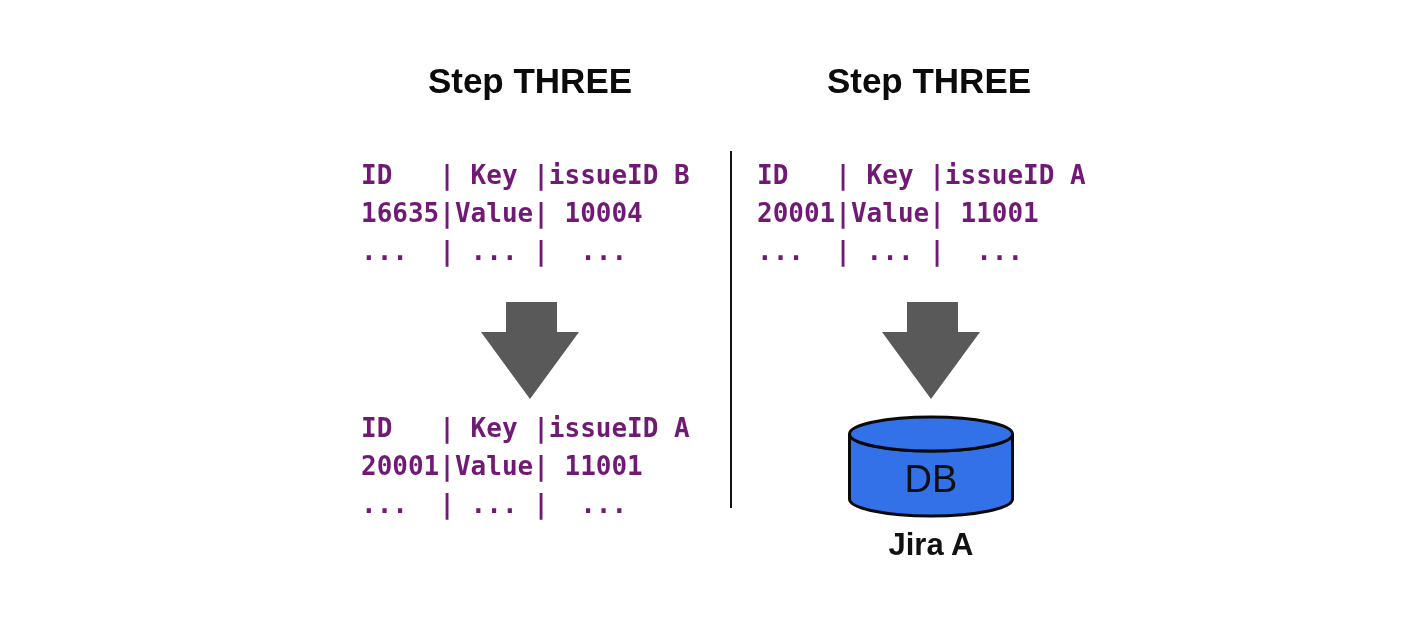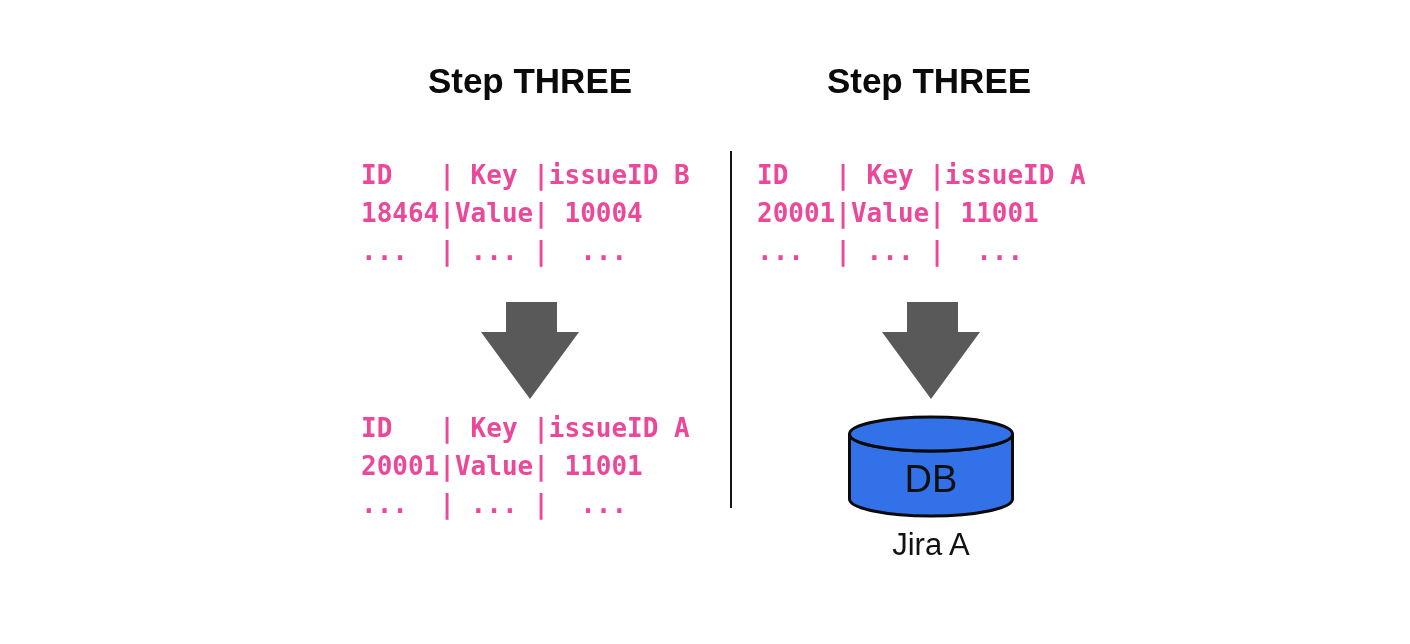--- a/index.html
+++ b/index.html
@@ -29,21 +29,21 @@
   }
   .title-three { left: 340px; }
   .title-four  { left: 739px; }
   .tbl {
     position: absolute;
     margin: 0;
     font-family: "DejaVu Sans Mono", monospace;
     font-weight: 700;
     font-size: 26px;
     line-height: 38px;
-    color: #ec4899;
+    color: #701a75;
     white-space: pre;
   }
   .tbl-three-before { left: 337px; top: 156px; }
   .tbl-three-after  { left: 337px; top: 409px; }
   .tbl-four         { left: 733px; top: 156px; }
   .divider {
     position: absolute;
     left: 706px;
     top: 151px;
     width: 2px;
@@ -71,34 +71,34 @@
     font-weight: 400;
   }
   .db-caption {
     position: absolute;
     left: 822px;
     top: 527px;
     width: 170px;
     text-align: center;
     font-family: "Liberation Sans", sans-serif;
     font-size: 31px;
-    font-weight: 400;
+    font-weight: 700;
     color: #111111;
     white-space: nowrap;
   }
 </style>
 </head>
 <body>
 
 <div class="canvas">
 
   <div class="step-title title-three">Step THREE</div>
   <div class="step-title title-four">Step THREE</div>
 
-  <pre class="tbl tbl-three-before"><div>ID   | Key |issueID B</div><div>18464|Value| 10004</div><div>...  | ... |  ...</div></pre>
+  <pre class="tbl tbl-three-before"><div>ID   | Key |issueID B</div><div>16635|Value| 10004</div><div>...  | ... |  ...</div></pre>
 
   <svg class="arrow arrow-three" viewBox="0 0 98 97">
     <polygon points="25,0 76,0 76,30 98,30 49,97 0,30 25,30" fill="#595959"></polygon>
   </svg>
 
   <pre class="tbl tbl-three-after"><div>ID   | Key |issueID A</div><div>20001|Value| 11001</div><div>...  | ... |  ...</div></pre>
 
   <div class="divider"></div>
 
   <pre class="tbl tbl-four"><div>ID   | Key |issueID A</div><div>20001|Value| 11001</div><div>...  | ... |  ...</div></pre>

